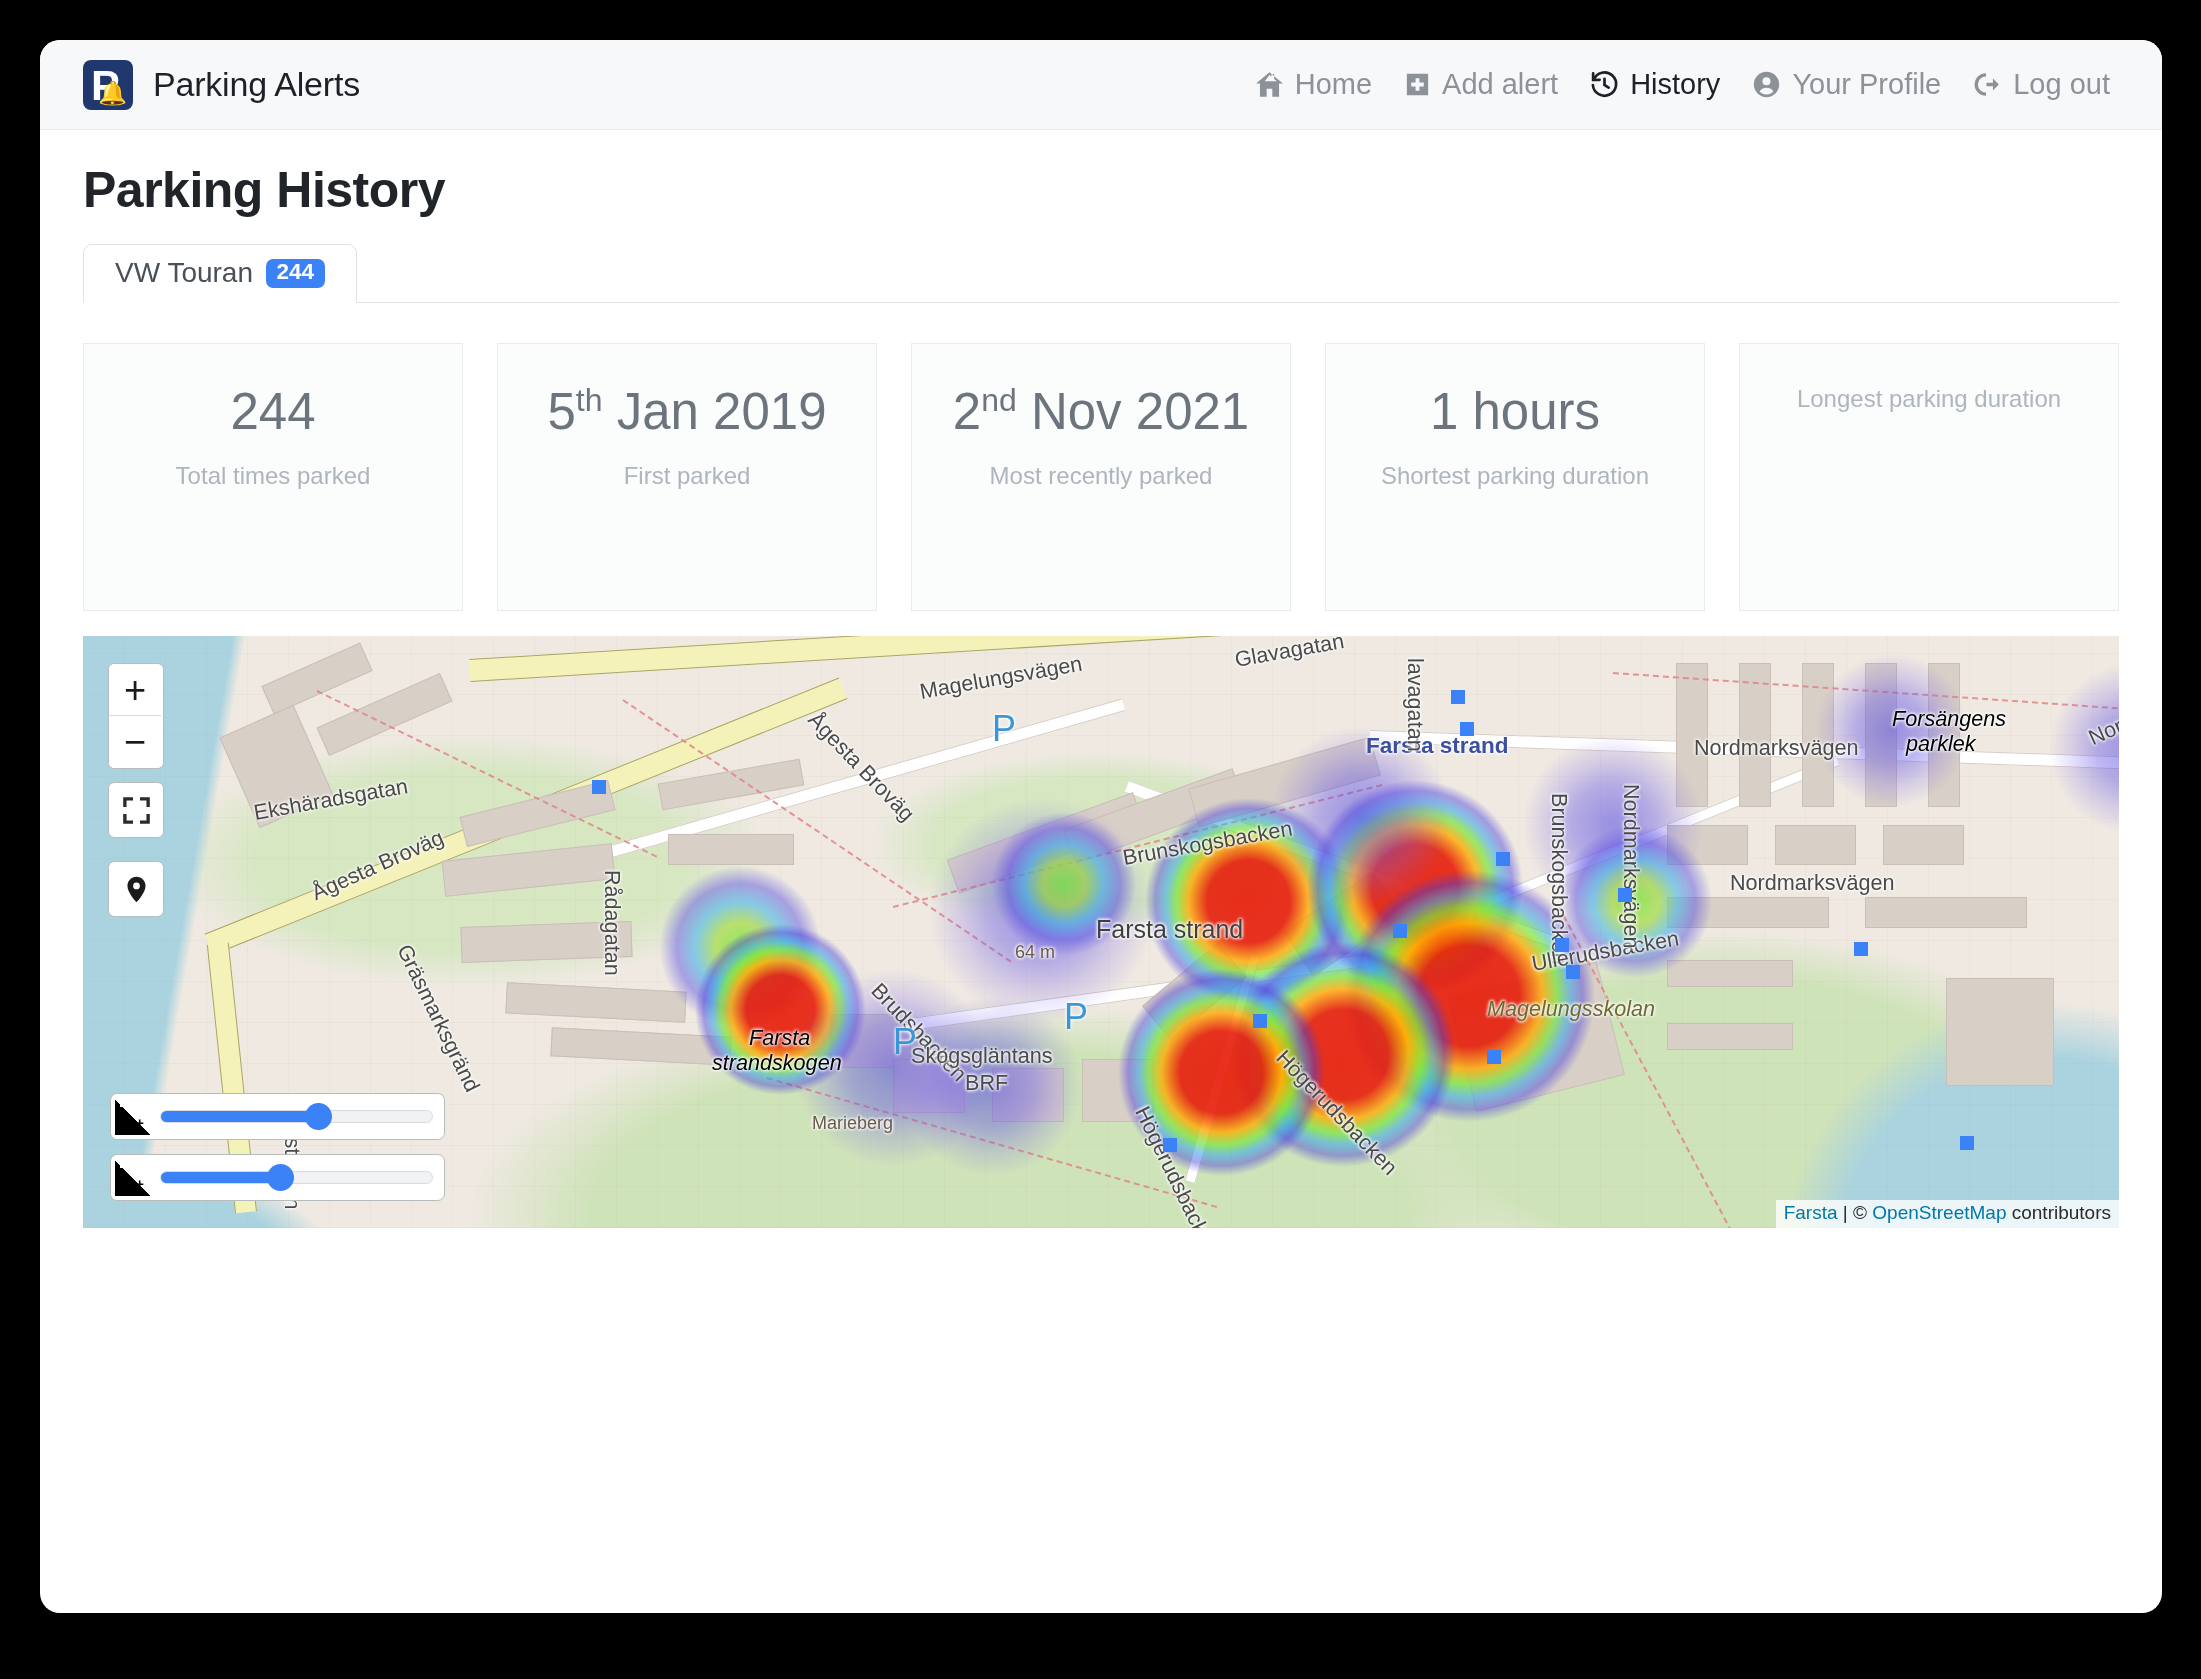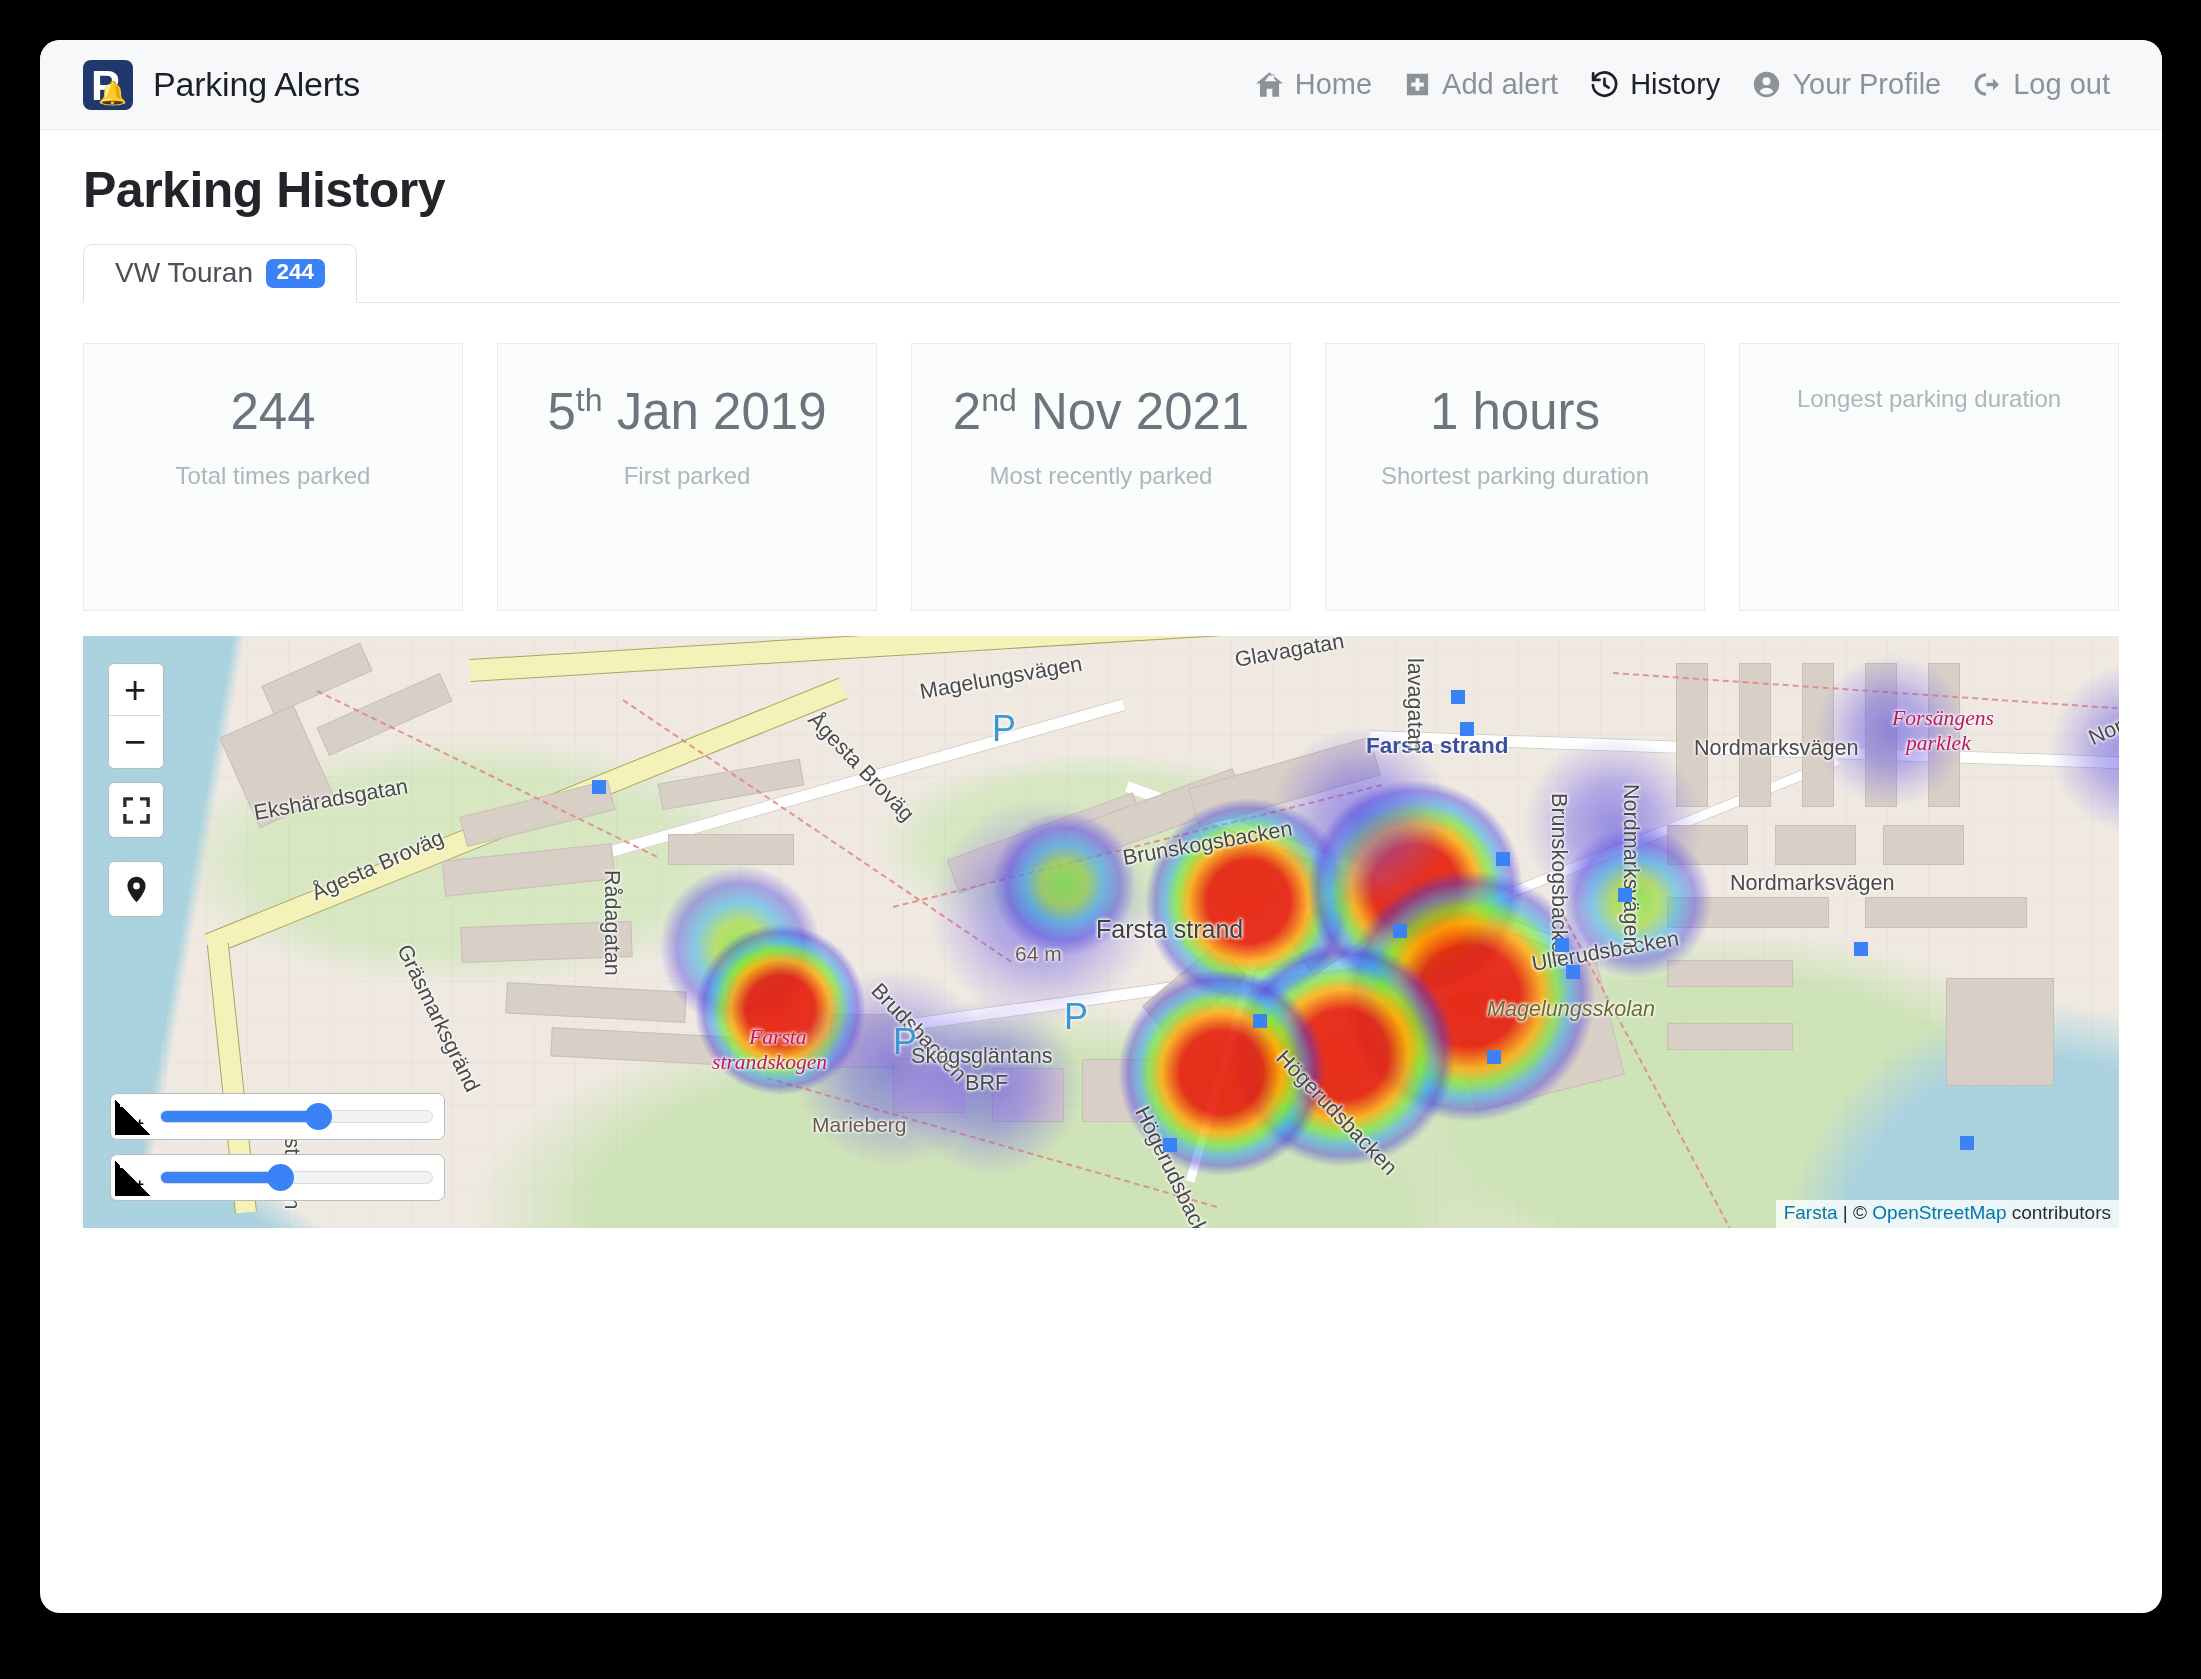--- a/index.html
+++ b/index.html
@@ -177,24 +177,24 @@
   }
   .maplabel {
     position: absolute;
     font-size: 21.6px;
     color: #4a4a4a;
     text-shadow: 0 0 3.6px #fff, 0 0 3.6px #fff, 0 0 3.6px #fff;
     white-space: nowrap;
     pointer-events: none;
   }
   .maplabel.place { font-size: 25px; color: #3f3f3f; }
-  .maplabel.green { color: #be185d; font-style: italic; font-family: Liberation Serif, serif; }
+  .maplabel.green { color: #000000; font-style: italic; }
   .maplabel.station { color: #3b4fa0; font-weight: bold; font-size: 22.5px; }
   .maplabel.school { color: #6d6a2f; font-style: italic; }
-  .maplabel.tiny { font-size: 21px; color: #6a5a4a; }
+  .maplabel.tiny { font-size: 18px; color: #6a5a4a; }
   .maplabel.rot-a { transform: rotate(-24deg); transform-origin: left center; }
   .maplabel.rot-b { transform: rotate(-10deg); transform-origin: left center; }
   .maplabel.rot-c { transform: rotate(64deg); transform-origin: left center; }
   .maplabel.rot-d { transform: rotate(90deg); transform-origin: left center; }
   .maplabel.rot-e { transform: rotate(46deg); transform-origin: left center; }
   .psym {
     position: absolute;
     color: #3b97d3; font-size: 36px; font-weight: 500;
     text-shadow: 0 0 3.6px #fff, 0 0 3.6px #fff;
   }

